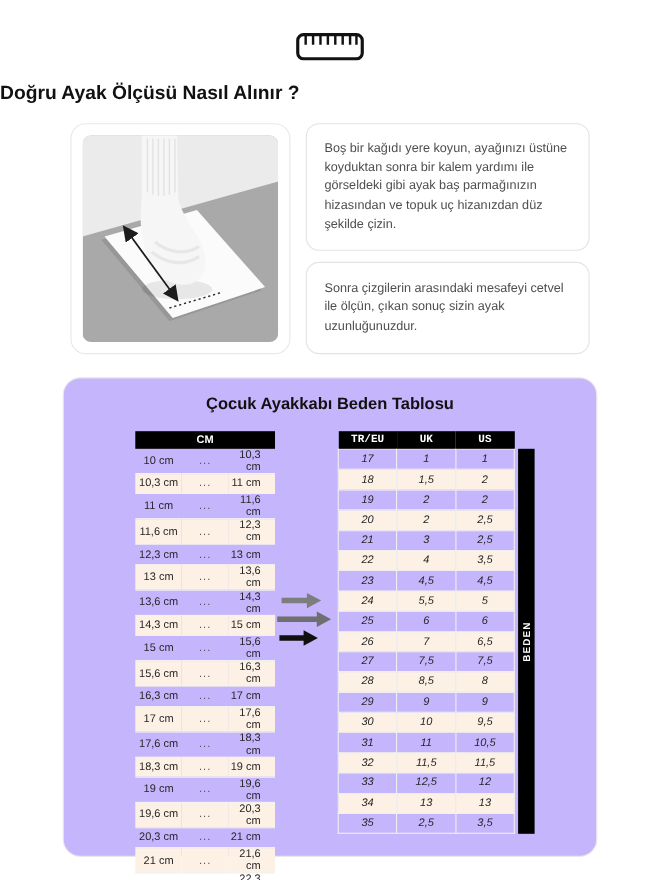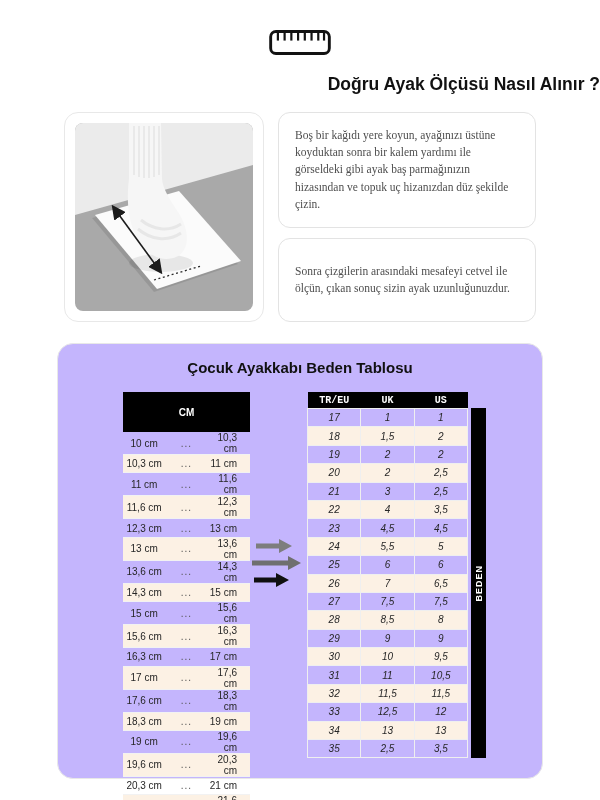--- a/index.html
+++ b/index.html
@@ -1,44 +1,44 @@
 <!DOCTYPE html>
 <html><head>
 <meta charset="utf-8">
 <style>
   html,body{margin:0;padding:0;background:#fff;}
   body{font-family:"Liberation Sans",sans-serif;}
   .page{position:relative;width:600px;height:800px;background:#fff;overflow:hidden;margin:0 auto;}
 
   
   .ruler-wrap{position:absolute;top:30px;left:0;width:600px;display:flex;justify-content:center;}
-  .page-title{position:absolute;top:74px;left:0;width:600px;text-align:right;
+  .page-title{position:absolute;top:74px;left:0;width:600px;text-align:left;
     font-size:17.5px;font-weight:bold;color:#111;margin:0;}
 
   
   .howto{position:absolute;top:112px;left:64px;width:472px;height:210px;display:flex;gap:14px;}
   .photo-card{flex:none;width:200px;height:210px;box-sizing:border-box;border:1px solid #e8e8e8;
     border-radius:14px;padding:10px;background:#fff;}
   .photo-clip{width:100%;height:100%;border-radius:8px;overflow:hidden;}
   .howto-col{flex:1;display:flex;flex-direction:column;gap:10px;}
   .note-box{box-sizing:border-box;border:1px solid #e3e3e3;border-radius:12px;padding:10px 16px;
-    display:flex;align-items:center;background:#fff;font-family:Liberation Serif, serif;}
+    display:flex;align-items:center;background:#fff;}
   .note-box.b1{height:116px;}
   .note-box.b2{height:84px;}
   .note-box p{margin:0;font-size:11.5px;line-height:1.5;color:#4e4e4e;}
 
   
   .table-card{position:absolute;top:343px;left:57px;width:486px;height:436px;box-sizing:border-box;
     border:1px solid #e8e8e8;border-radius:16px;background:#c4b5fd;}
   .section-title{position:absolute;top:15px;left:0;width:100%;text-align:center;
     font-size:15px;font-weight:bold;color:#111;margin:0;}
 
   table{border-collapse:collapse;table-layout:fixed;}
   .cm-table{position:absolute;left:65px;top:48px;width:127px;}
-  .cm-table th{background:#000;color:#fff;font-size:10px;font-weight:bold;height:16px;padding:12px;}
+  .cm-table th{background:#000;color:#fff;font-size:10px;font-weight:bold;height:16px;padding:0;}
   .cm-table td{height:17.4px;padding:0;font-size:10px;color:#262626;border-bottom:1px solid #f2f2f2;}
   .cm-table td.from{width:42%;text-align:center;}
   .cm-table td.sep{width:14%;text-align:center;color:#555;letter-spacing:1px;}
   .cm-table td.to{width:44%;text-align:right;padding-right:13px;}
   tr.alt td{background:#fcf1e4;}
 
   .size-wrap{position:absolute;left:249px;top:48px;display:flex;gap:3px;}
   .size-table{width:161px;}
   .size-table th{background:#000;color:#fff;font-size:10px;font-weight:bold;height:16px;padding:0;font-family:Liberation Mono, monospace;}
   .size-table td{height:17.4px;padding:0;font-size:10px;color:#262626;text-align:center;

